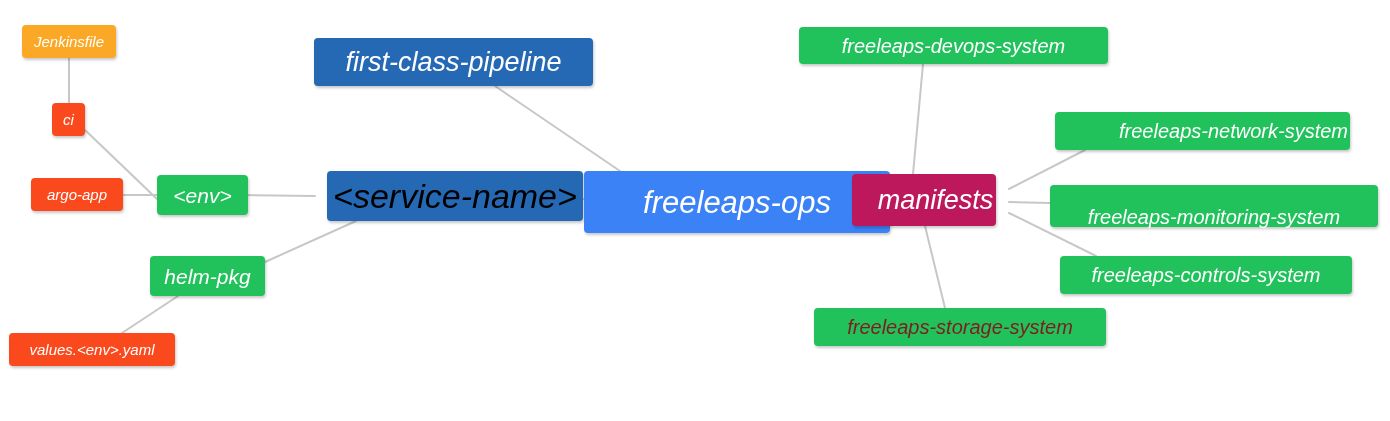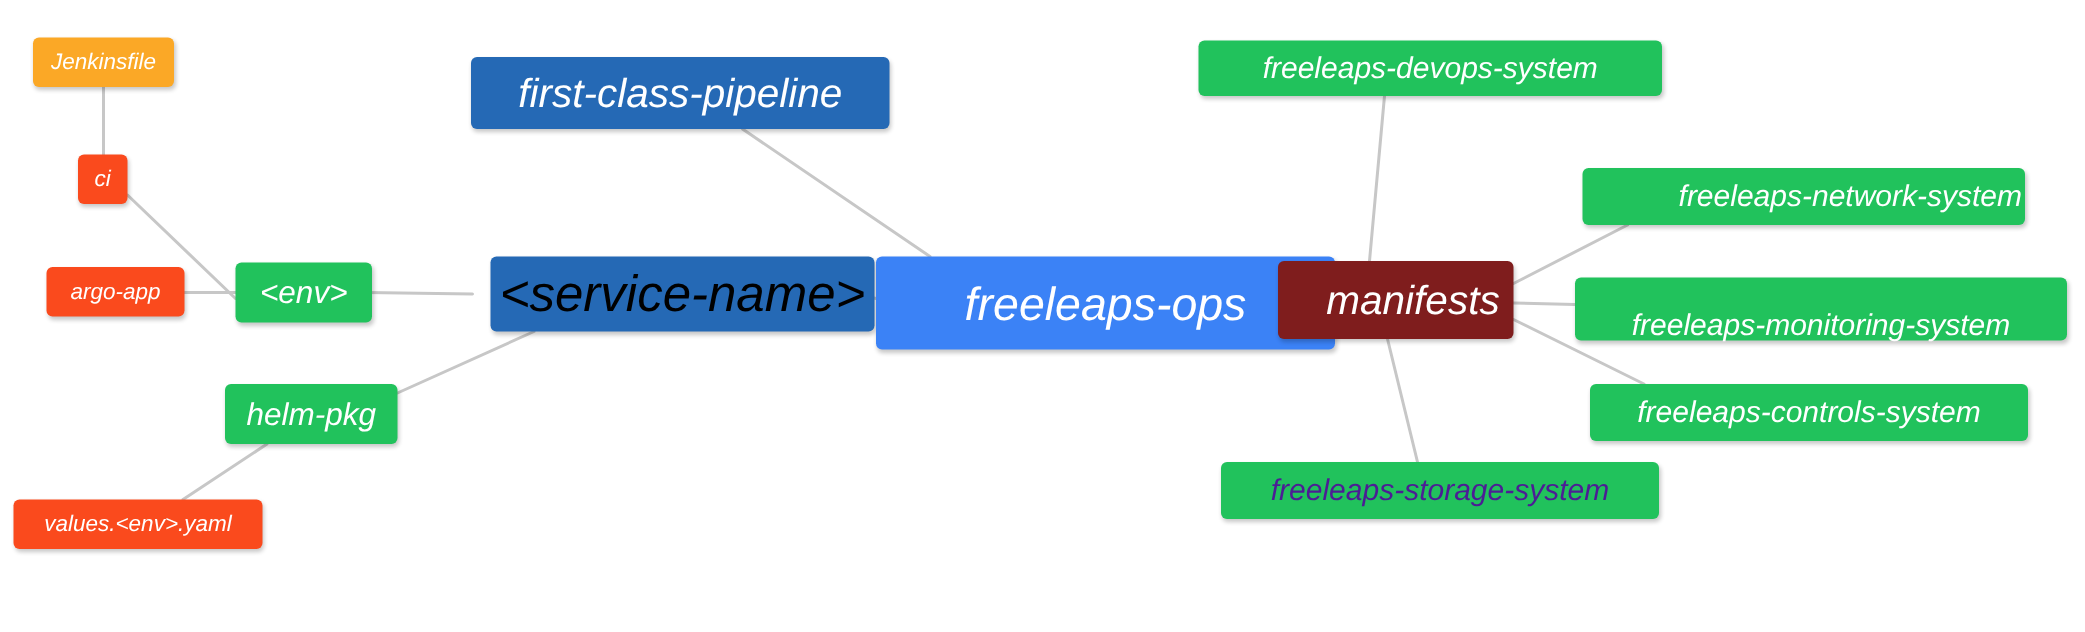--- a/index.html
+++ b/index.html
@@ -89,32 +89,32 @@
       </div>
       <div class="node" style="left: 314px; top: 38px; width: 279px; height: 48px; background: rgb(37, 105, 181); font-size: 27px; color: rgb(255, 255, 255);">
         <span class="node-label">first-class-pipeline</span>
       </div>
       <div class="node" style="left: 315px; top: 171px; width: 256px; height: 50px; background: rgb(37, 105, 181); font-size: 34px; color: #000000; margin-left: 12px;">
         <span class="node-label">&lt;service-name&gt;</span>
       </div>
       <div class="node" style="left: 584px; top: 171px; width: 306px; height: 62px; background: #3b82f6; font-size: 31px; color: rgb(255, 255, 255);">
         <span class="node-label">freeleaps-ops</span>
       </div>
-      <div class="node" style="left: 852px; top: 174px; width: 157px; height: 52px; background: #7f1d1d; font-size: 27px; color: rgb(255, 255, 255); padding-left: 23px;">
+      <div class="node" style="left: 852px; top: 174px; width: 144px; height: 52px; background: #be185d; font-size: 27px; color: rgb(255, 255, 255); padding-left: 23px;">
         <span class="node-label">manifests</span>
       </div>
       <div class="node" style="left: 799px; top: 27px; width: 309px; height: 37px; background: rgb(33, 194, 92); font-size: 20px; color: rgb(255, 255, 255);">
         <span class="node-label">freeleaps-devops-system</span>
       </div>
       <div class="node" style="left: 1055px; top: 112px; width: 295px; height: 38px; background: rgb(33, 194, 92); font-size: 20px; color: rgb(255, 255, 255); justify-content: flex-end;">
         <span class="node-label">freeleaps-network-system</span>
       </div>
       <div class="node" style="left: 1050px; top: 185px; width: 328px; height: 42px; background: rgb(33, 194, 92); font-size: 20px; color: rgb(255, 255, 255); align-items: flex-end;">
         <span class="node-label">freeleaps-monitoring-system</span>
       </div>
       <div class="node" style="left: 1060px; top: 256px; width: 292px; height: 38px; background: rgb(33, 194, 92); font-size: 20px; color: rgb(255, 255, 255);">
         <span class="node-label">freeleaps-controls-system</span>
       </div>
-      <div class="node" style="left: 814px; top: 308px; width: 292px; height: 38px; background: rgb(33, 194, 92); font-size: 20px; color: #4c1d95;">
+      <div class="node" style="left: 814px; top: 308px; width: 292px; height: 38px; background: rgb(33, 194, 92); font-size: 20px; color: #7f1d1d;">
         <span class="node-label">freeleaps-storage-system</span>
       </div>
     </div>
 </div>
 
 </body></html>

